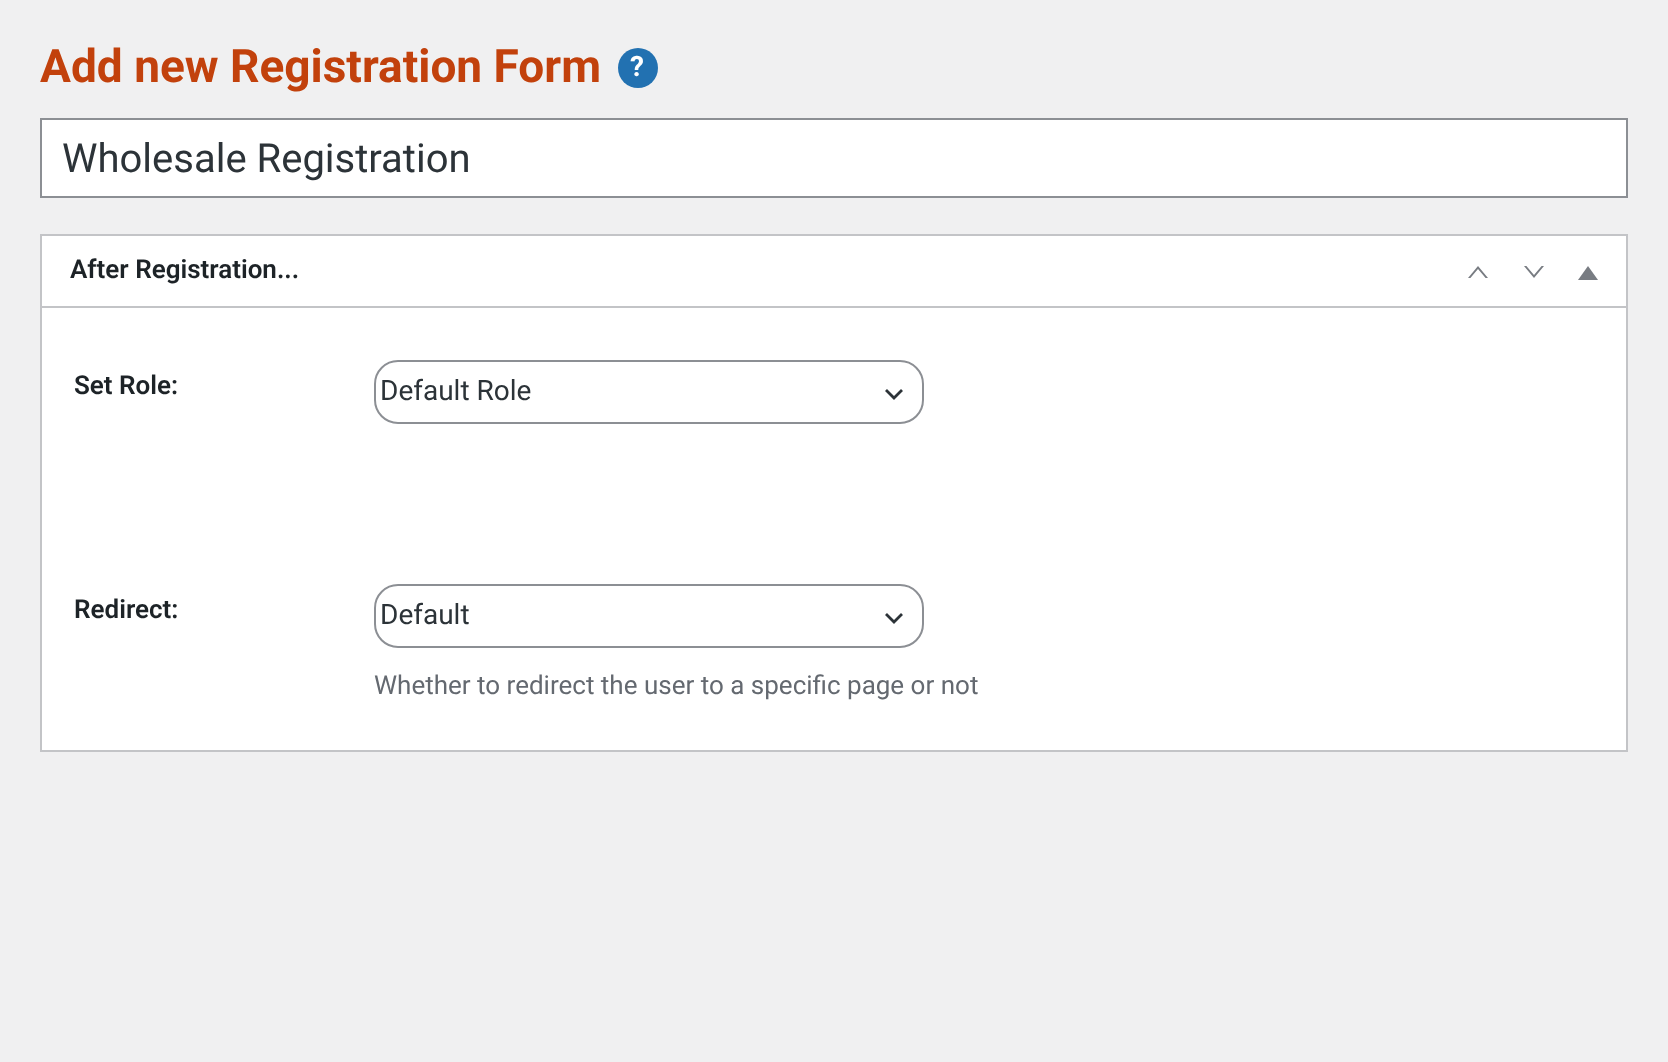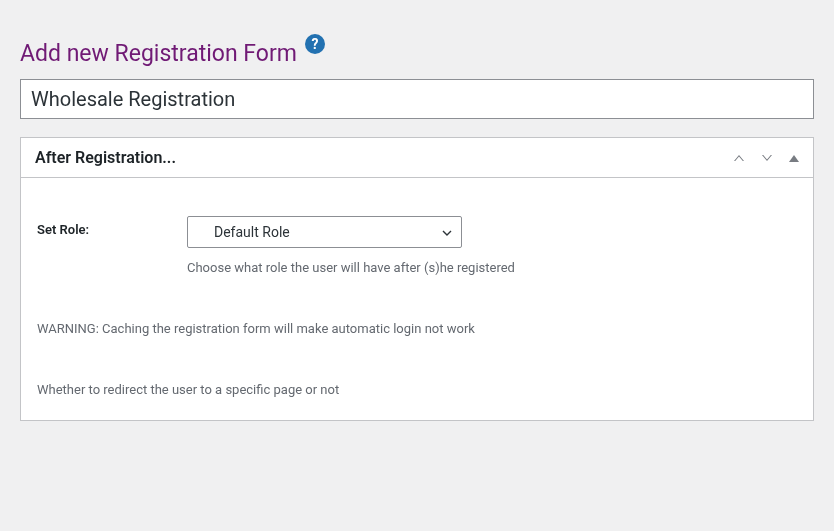--- a/index.html
+++ b/index.html
@@ -14,23 +14,22 @@
       width: 834px;
       color: #1d2327;
     }
     .page-header {
       display: flex;
       align-items: center;
       margin-bottom: 12px;
     }
     .page-title {
       font-size: 23px;
-      font-weight: 400;
-      color: #701a75;
-      margin-top: 20px;
+      font-weight: 700;
+      color: #c2410c;
     }
     .help-icon {
       width: 20px;
       height: 20px;
       border-radius: 50%;
       background: #2271b1;
       color: #fff;
       display: inline-flex;
       align-items: center;
       justify-content: center;
@@ -55,21 +54,21 @@
     }
     .panel-header {
       display: flex;
       align-items: center;
       justify-content: space-between;
       padding: 10px 14px;
       border-bottom: 1px solid #c3c4c7;
       cursor: pointer;
     }
     .panel-title {
-      font-size: 16px;
+      font-size: 13px;
       font-weight: 600;
       color: #1d2327;
     }
     .panel-controls {
       display: flex;
       align-items: center;
       gap: 16px;
     }
     .arrow {
       font-size: 12px;
@@ -77,21 +76,20 @@
       cursor: pointer;
       line-height: 1;
     }
     .panel-body {
       padding: 26px 16px 20px 16px;
     }
     .field-row {
       display: flex;
       align-items: flex-start;
       margin-bottom: 30px;
-      margin-top: 12px;
     }
     .field-row:last-child {
       margin-bottom: 0;
     }
     .field-label {
       width: 150px;
       flex-shrink: 0;
       font-size: 13px;
       font-weight: 600;
       color: #1d2327;
@@ -99,27 +97,27 @@
     }
     .field-control {
       flex: 1;
     }
     .select-wrap {
       position: relative;
       width: 275px;
     }
     .select-input {
       width: 100%;
-      padding: 6px 30px 6px 26px;
+      padding: 6px 30px 6px 2px;
       border: 1px solid #8c8f94;
       background: #fff;
       font-size: 14px;
       color: #2c3338;
       height: 32px;
-      border-radius: 2px;
+      border-radius: 12px;
       appearance: none;
       -webkit-appearance: none;
       cursor: pointer;
       font-family: inherit;
     }
     .select-caret {
       position: absolute;
       right: 10px;
       top: 50%;
       transform: translateY(-50%);
@@ -177,35 +175,42 @@
       <div class="field-control">
         <div class="select-wrap">
           <input type="text" readonly="" class="select-input" value="Default Role" style="">
           <span class="select-caret">
             <svg width="10" height="6" viewBox="0 0 10 6">
                 <path d="M1 1 L5 5 L9 1" stroke="#2c3338" stroke-width="1.4" fill="none"></path>
               </svg>
           </span>
         </div>
         <div class="field-help">
-          <p>Choose what role the user will have after (s)he registered</p>
         </div>
       </div>
     </div>
 
     <div class="field-row">
       <div class="field-control">
         <div class="field-help">
-          <p>WARNING: Caching the registration form will make automatic login not work</p>
         </div>
       </div>
     </div>
 
     <div class="field-row">
+      <div class="field-label">Redirect:</div>
       <div class="field-control">
+        <div class="select-wrap">
+          <input type="text" readonly="" class="select-input" value="Default" style="">
+          <span class="select-caret">
+            <svg width="10" height="6" viewBox="0 0 10 6">
+                <path d="M1 1 L5 5 L9 1" stroke="#2c3338" stroke-width="1.4" fill="none"></path>
+              </svg>
+          </span>
+        </div>
         <div class="field-help">
           <p>Whether to redirect the user to a specific page or not</p>
         </div>
       </div>
     </div>
 
   </div>
 </div>
 
 

